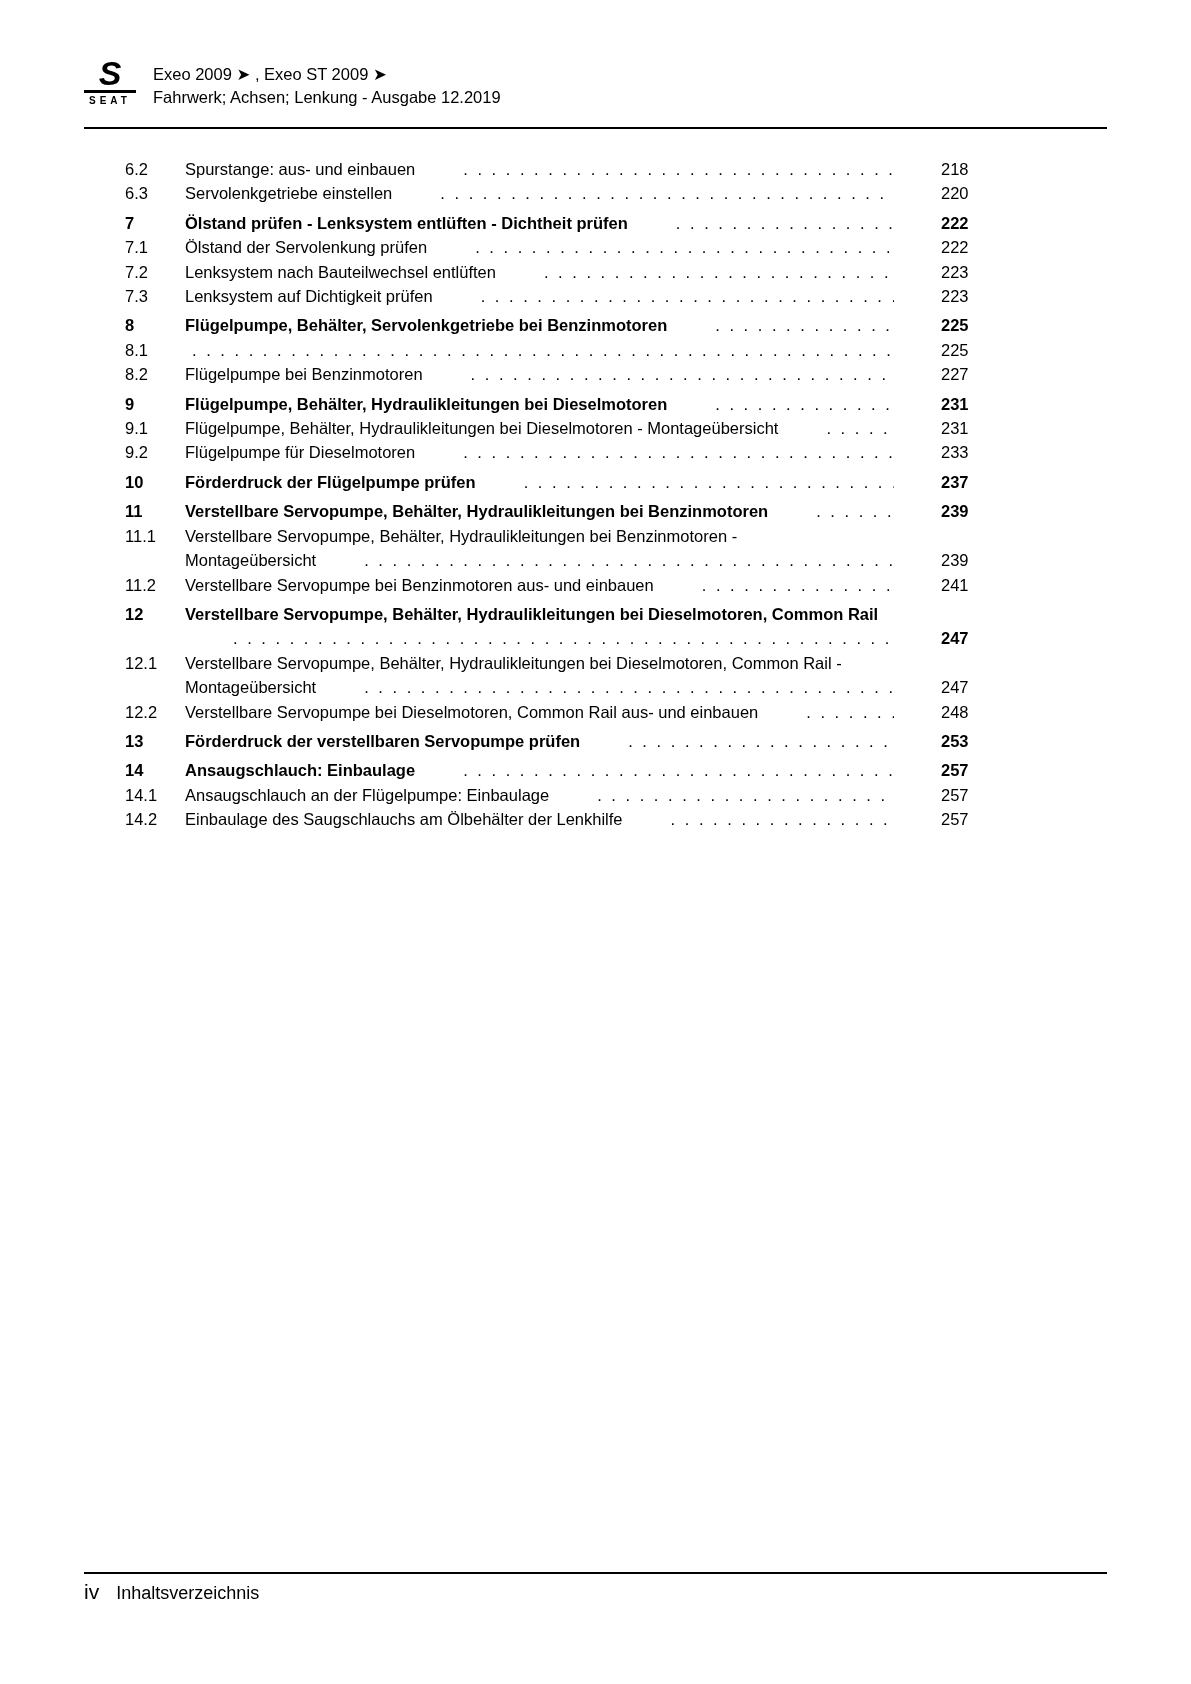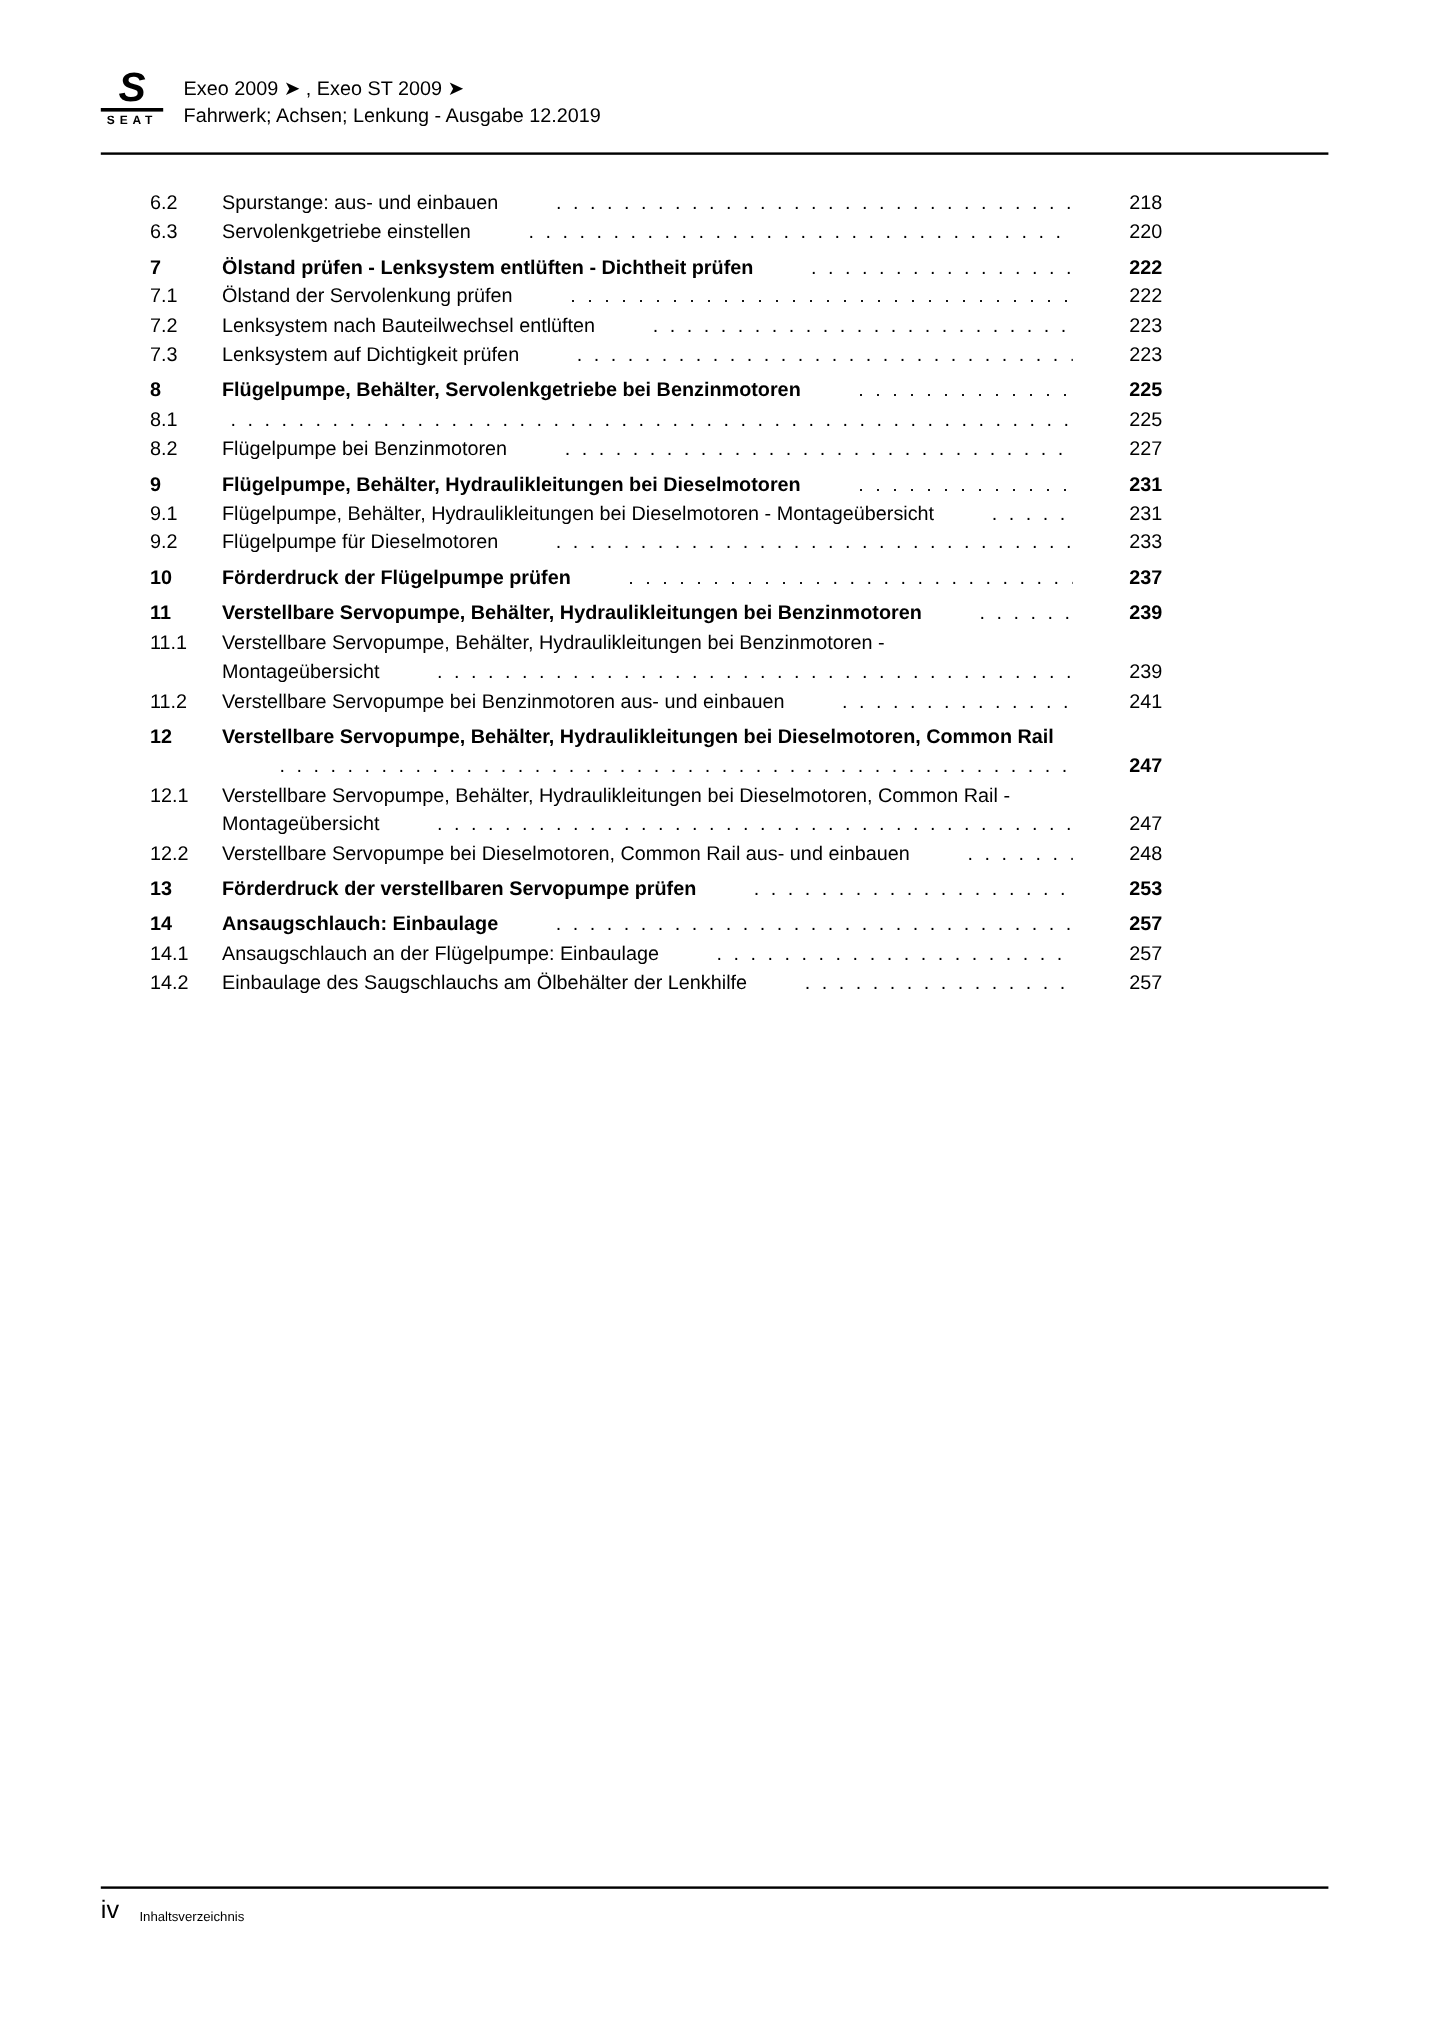--- a/index.html
+++ b/index.html
@@ -95,21 +95,21 @@
   
   .footer {
     position: absolute;
     top: 1572px;
     left: 84px;
     right: 84px;
   }
   .footer-rule { border-top: 2px solid #000; margin-bottom: 6px; }
   .footer-row { display: flex; align-items: flex-end; gap: 17px; }
   .footer-page { font-size: 21px; }
-  .footer-label { font-size: 11px; }
+  .footer-label { font-size: 18px; }
 </style>
 </head>
 <body>
 
 <div class="page">
 
   <header class="header">
     <div class="logo">
       <div class="logo-s">S</div>
       <div class="logo-text">SEAT</div>

